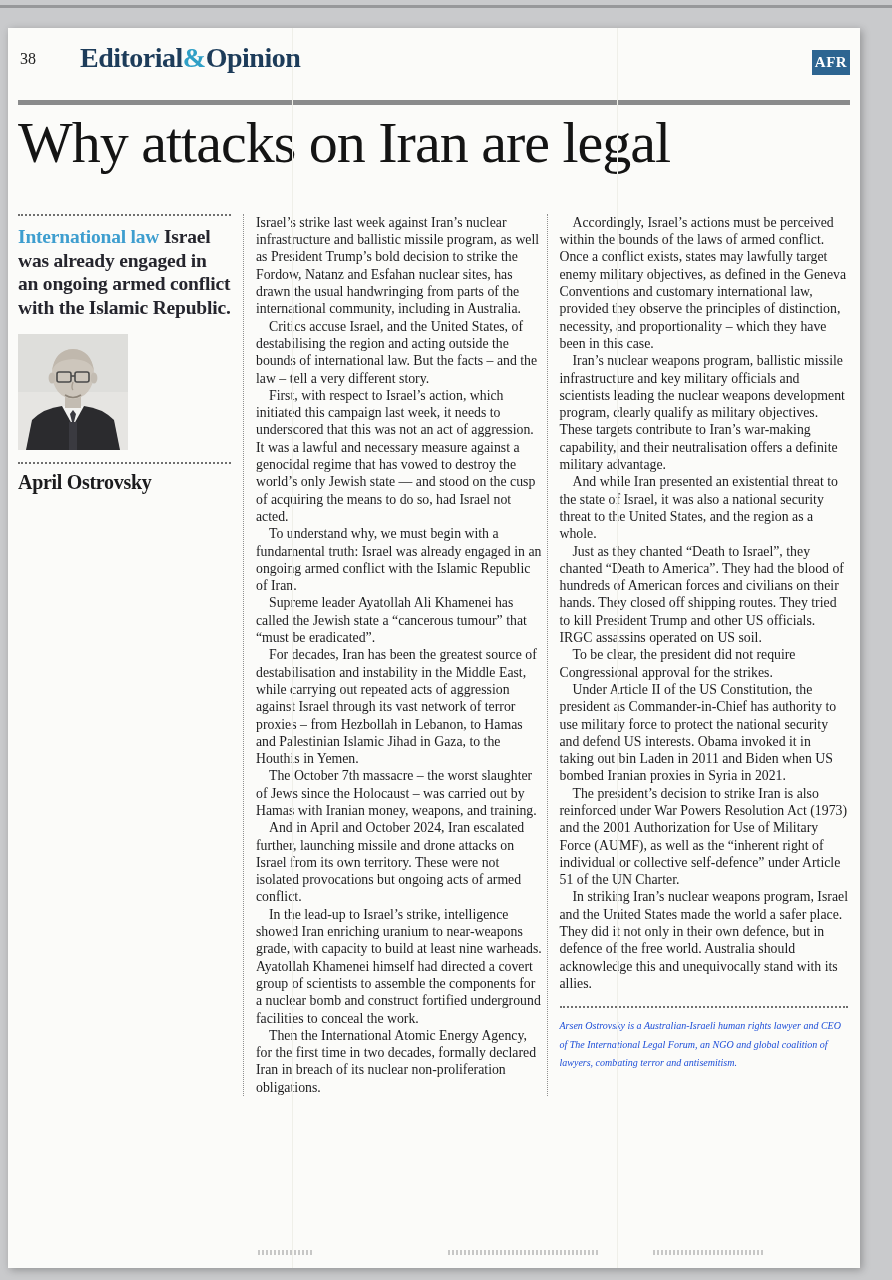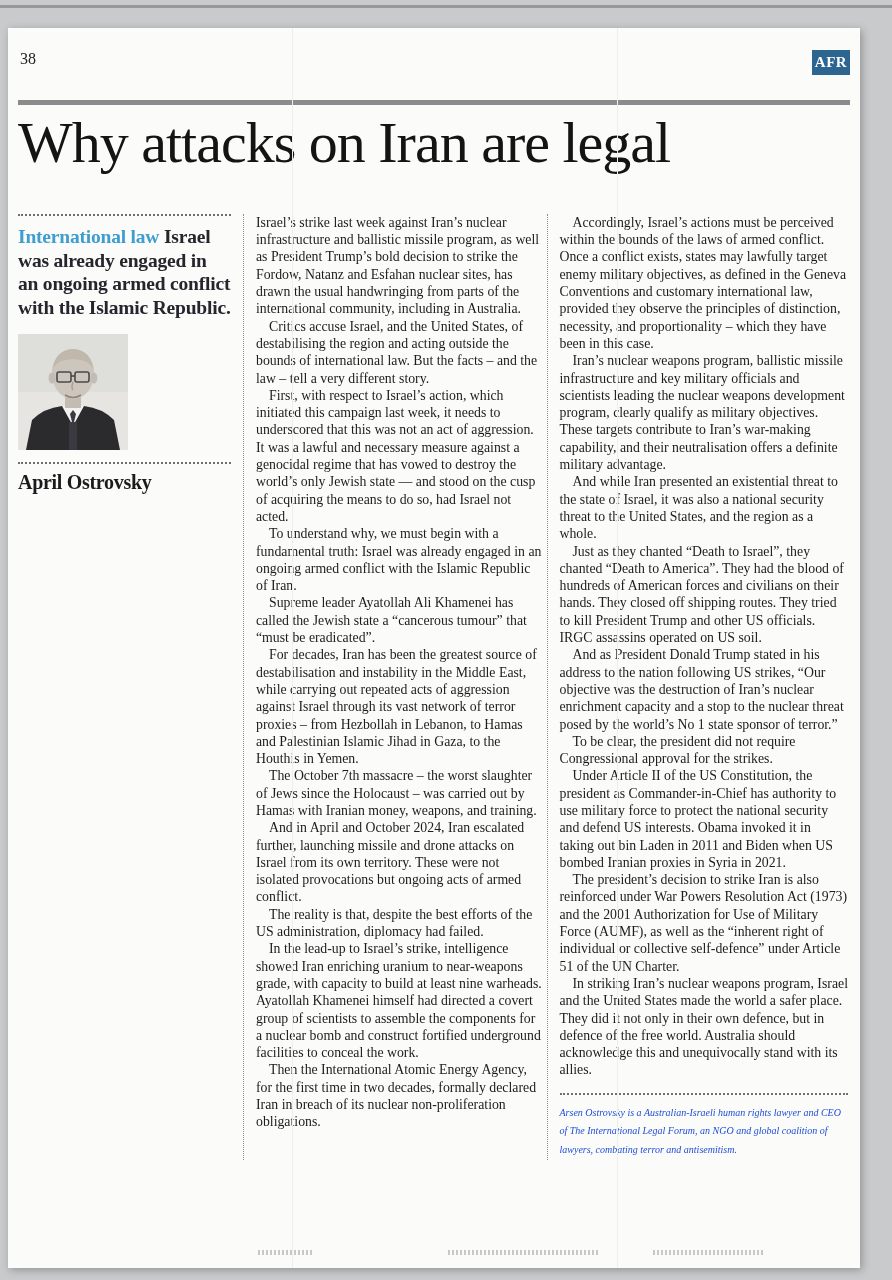--- a/index.html
+++ b/index.html
@@ -71,20 +71,21 @@
 
 <div class="scan">
   <div class="scan-topline"></div>
 
   <div class="page">
     <div class="fold-line" style="left:284px"></div>
     <div class="fold-line" style="left:609px"></div>
 
     <div class="masthead-row">
       <span class="page-number">38</span>
+      <div class="section-title"><span>Editorial</span><span class="amp">&amp;</span><span>Opinion</span></div>
       <div class="afr-logo">AFR</div>
     </div>
 
     <div class="thick-rule"></div>
 
     <h1 class="headline">Why attacks on Iran are legal</h1>
 
     <div class="columns">
 
       <div class="col-left">
@@ -123,31 +124,29 @@
 
       <div class="col-mid body-text">
         <p>Israel’s strike last week against Iran’s nuclear infrastructure and ballistic missile program, as well as President Trump’s bold decision to strike the Fordow, Natanz and Esfahan nuclear sites, has drawn the usual handwringing from parts of the international community, including in Australia.</p>
         <p class="indent">Critics accuse Israel, and the United States, of destabilising the region and acting outside the bounds of international law. But the facts – and the law – tell a very different story.</p>
         <p class="indent">First, with respect to Israel’s action, which initiated this campaign last week, it needs to underscored that this was not an act of aggression. It was a lawful and necessary measure against a genocidal regime that has vowed to destroy the world’s only Jewish state — and stood on the cusp of acquiring the means to do so, had Israel not acted.</p>
         <p class="indent">To understand why, we must begin with a fundamental truth: Israel was already engaged in an ongoing armed conflict with the Islamic Republic of Iran.</p>
         <p class="indent">Supreme leader Ayatollah Ali Khamenei has called the Jewish state a “cancerous tumour” that “must be eradicated”.</p>
         <p class="indent">For decades, Iran has been the greatest source of destabilisation and instability in the Middle East, while carrying out repeated acts of aggression against Israel through its vast network of terror proxies – from Hezbollah in Lebanon, to Hamas and Palestinian Islamic Jihad in Gaza, to the Houthis in Yemen.</p>
         <p class="indent">The October 7th massacre – the worst slaughter of Jews since the Holocaust – was carried out by Hamas with Iranian money, weapons, and training.</p>
         <p class="indent">And in April and October 2024, Iran escalated further, launching missile and drone attacks on Israel from its own territory. These were not isolated provocations but ongoing acts of armed conflict.</p>
-        <p class="indent">The reality is that, despite the best efforts of the US administration, diplomacy had failed.</p>
         <p class="indent">In the lead-up to Israel’s strike, intelligence showed Iran enriching uranium to near-weapons grade, with capacity to build at least nine warheads. Ayatollah Khamenei himself had directed a covert group of scientists to assemble the components for a nuclear bomb and construct fortified underground facilities to conceal the work.</p>
         <p class="indent">Then the International Atomic Energy Agency, for the first time in two decades, formally declared Iran in breach of its nuclear non-proliferation obligations.</p>
       </div>
 
       <div class="col-right body-text">
         <p class="indent">Accordingly, Israel’s actions must be perceived within the bounds of the laws of armed conflict. Once a conflict exists, states may lawfully target enemy military objectives, as defined in the Geneva Conventions and customary international law, provided they observe the principles of distinction, necessity, and proportionality – which they have been in this case.</p>
         <p class="indent">Iran’s nuclear weapons program, ballistic missile infrastructure and key military officials and scientists leading the nuclear weapons development program, clearly qualify as military objectives. These targets contribute to Iran’s war-making capability, and their neutralisation offers a definite military advantage.</p>
         <p class="indent">And while Iran presented an existential threat to the state of Israel, it was also a national security threat to the United States, and the region as a whole.</p>
         <p class="indent">Just as they chanted “Death to Israel”, they chanted “Death to America”. They had the blood of hundreds of American forces and civilians on their hands. They closed off shipping routes. They tried to kill President Trump and other US officials. IRGC assassins operated on US soil.</p>
-        <p class="indent">And as President Donald Trump stated in his address to the nation following US strikes, “Our objective was the destruction of Iran’s nuclear enrichment capacity and a stop to the nuclear threat posed by the world’s No 1 state sponsor of terror.”</p>
         <p class="indent">To be clear, the president did not require Congressional approval for the strikes.</p>
         <p class="indent">Under Article II of the US Constitution, the president as Commander-in-Chief has authority to use military force to protect the national security and defend US interests. Obama invoked it in taking out bin Laden in 2011 and Biden when US bombed Iranian proxies in Syria in 2021.</p>
         <p class="indent">The president’s decision to strike Iran is also reinforced under War Powers Resolution Act (1973) and the 2001 Authorization for Use of Military Force (AUMF), as well as the “inherent right of individual or collective self-defence” under Article 51 of the UN Charter.</p>
         <p class="indent">In striking Iran’s nuclear weapons program, Israel and the United States made the world a safer place. They did it not only in their own defence, but in defence of the free world. Australia should acknowledge this and unequivocally stand with its allies.</p>
         <div class="bio">Arsen Ostrovsky is a Australian-Israeli human rights lawyer and CEO of The International Legal Forum, an NGO and global coalition of lawyers, combating terror and antisemitism.</div>
       </div>
     </div>
 
     <div class="microprint mp1"></div>
     <div class="microprint mp2"></div>

